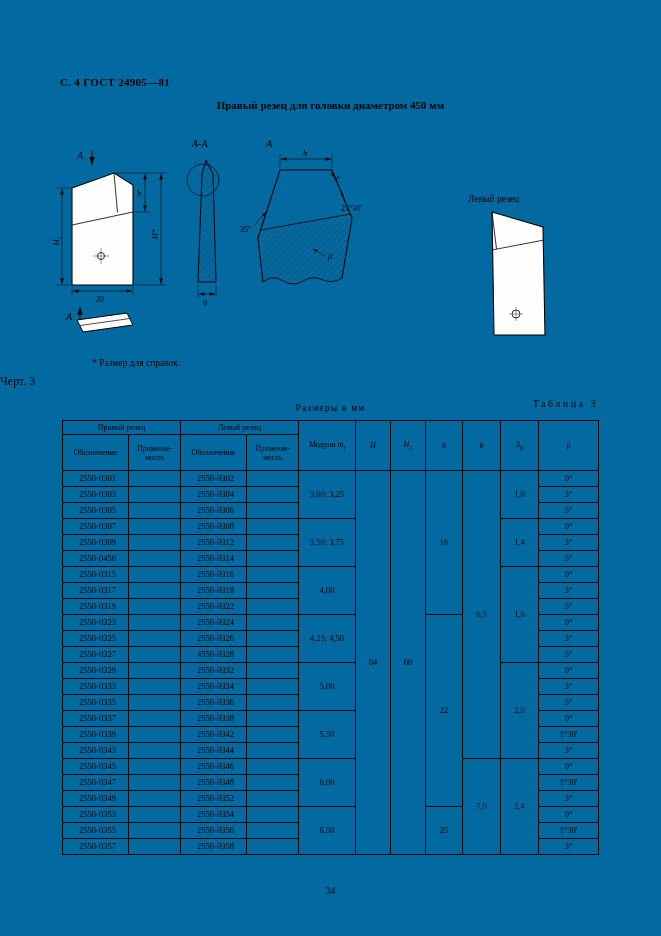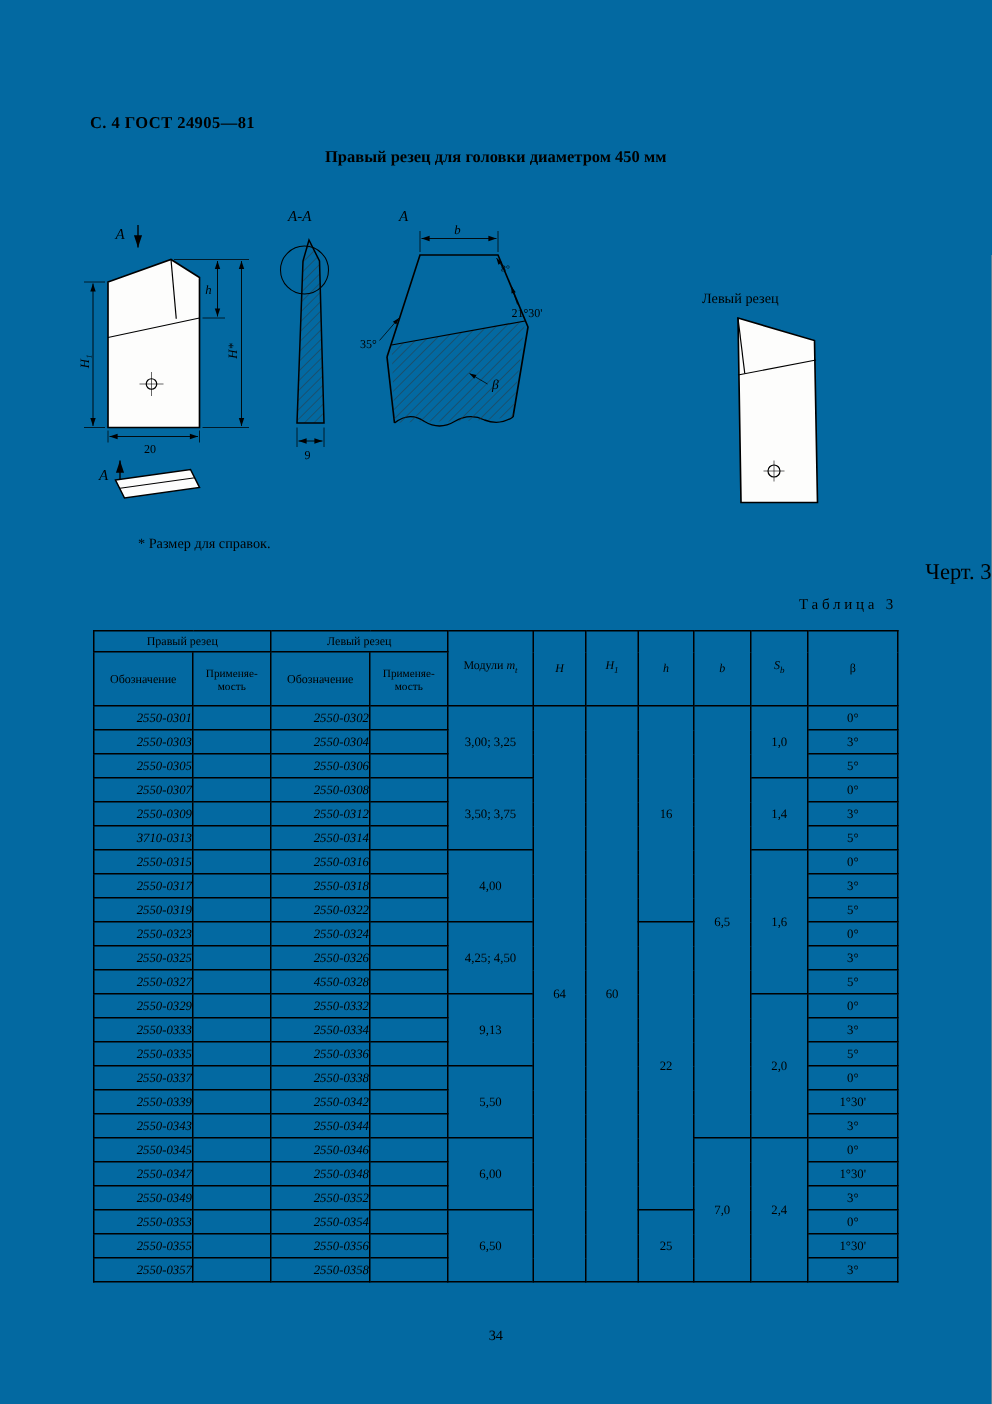--- a/index.html
+++ b/index.html
@@ -3,38 +3,38 @@
 <meta charset="utf-8">
 <style>
   * { margin:0; padding:0; box-sizing:border-box; }
   html,body { background:#9a9a9a; }
   body { font-family:"Liberation Serif", serif; color:#000; }
   .page { position:relative; width:661px; height:936px; background:#0369a1; margin:0 auto; overflow:hidden; }
 
   .hdr { position:absolute; left:60px; top:76px; font-weight:bold; font-size:11px; letter-spacing:0.3px; }
   .title { position:absolute; left:0; right:0; top:99px; text-align:center; font-weight:bold; font-size:11px; }
   .note { position:absolute; left:92px; top:358px; font-size:9.5px; }
-  .caption { position:absolute; left:0; right:0; top:374px; text-align:right; font-size:15px; }
+  .caption { position:absolute; left:0; right:0; top:374px; text-align:left; font-size:12px; }
   .tbl-label { position:absolute; right:63px; top:398px; font-size:10px; letter-spacing:2.5px; }
   .units { position:absolute; left:0; right:0; top:403px; text-align:center; font-size:9.5px; letter-spacing:1.2px; }
   .pageno { position:absolute; left:0; right:0; top:886px; text-align:center; font-size:9.5px; }
 
   svg.drawing { position:absolute; left:0; top:128px; }
   svg text { font-family:"Liberation Serif", serif; font-size:8.5px; fill:#000; font-style:italic; }
   svg text.num { font-style:normal; font-size:8px; }
   svg text.big { font-size:10px; }
   svg text.plain { font-style:normal; font-size:9.5px; }
 
   table.sizes { position:absolute; left:62px; top:420px; width:536px; border-collapse:collapse; table-layout:fixed; font-size:8.5px; }
   .sizes th, .sizes td { border:1px solid #000; font-weight:normal; text-align:center; vertical-align:middle; padding:0; line-height:1.15; overflow:hidden; }
   .sizes th { font-size:8px; white-space:nowrap; }
   .sizes thead tr.r1 { height:14px; }
   .sizes thead tr.r2 { height:36px; }
   .sizes tbody tr { height:16px; }
-  .sizes td.al { text-align:right; padding-left:4px; white-space:nowrap;font-style:italic; }
+  .sizes td.al { text-align:center; padding-left:4px; white-space:nowrap; }
   .sizes td.ac { text-align:center; }
   .sizes th .two { font-size:7.5px; line-height:1.2; }
   .sym { font-style:italic; }
   .sizes sub { font-size:6px; }
 </style>
 </head>
 <body>
 
 <div class="page">
 
@@ -127,20 +127,21 @@
       <line x1="509" y1="186" x2="523" y2="186" stroke-width="0.4"></line>
       <line x1="516" y1="179" x2="516" y2="193" stroke-width="0.4"></line>
     </g>
     <text class="plain" x="468" y="74">Левый резец</text>
   </svg>
 
   <div class="note">* Размер для справок.</div>
   <div class="caption">Черт. 3</div>
 
   <div class="tbl-label">Таблица 3</div>
+  <div class="units">Размеры в мм</div>
 
   <table class="sizes">
     <colgroup>
       <col style="width:66px">
         <col style="width:52px">
         <col style="width:66px">
         <col style="width:52px">
       <col style="width:57px">
         <col style="width:35px">
         <col style="width:35px">
@@ -219,21 +220,21 @@
           <td class="ac">0°</td>
         </tr>
         <tr>
           <td class="al">2550-0309</td>
           <td class="ac"></td>
           <td class="al">2550-0312</td>
           <td class="ac"></td>
           <td class="ac">3°</td>
         </tr>
         <tr>
-          <td class="al">3710-0313</td>
+          <td class="al">2550-0456</td>
           <td class="ac"></td>
           <td class="al">2550-0314</td>
           <td class="ac"></td>
           <td class="ac">5°</td>
         </tr>
         <tr>
           <td class="al">2550-0315</td>
           <td class="ac"></td>
           <td class="al">2550-0316</td>
           <td class="ac"></td>
@@ -276,21 +277,21 @@
           <td class="ac"></td>
           <td class="al">4550-0328</td>
           <td class="ac"></td>
           <td class="ac">5°</td>
         </tr>
         <tr>
           <td class="al">2550-0329</td>
           <td class="ac"></td>
           <td class="al">2550-0332</td>
           <td class="ac"></td>
-          <td class="ac" rowspan="3">9,13</td>
+          <td class="ac" rowspan="3">5,00</td>
           <td class="ac" rowspan="6">2,0</td>
           <td class="ac">0°</td>
         </tr>
         <tr>
           <td class="al">2550-0333</td>
           <td class="ac"></td>
           <td class="al">2550-0334</td>
           <td class="ac"></td>
           <td class="ac">3°</td>
         </tr>

